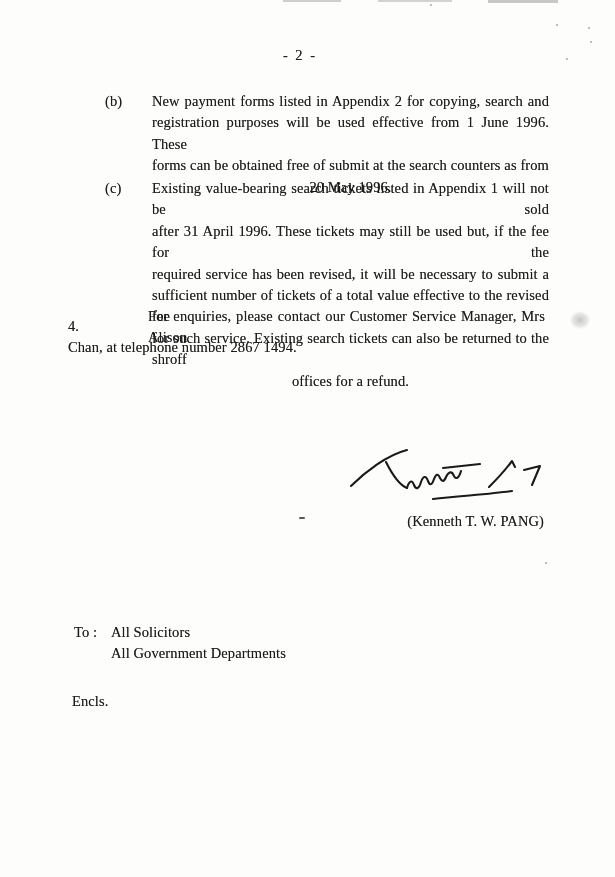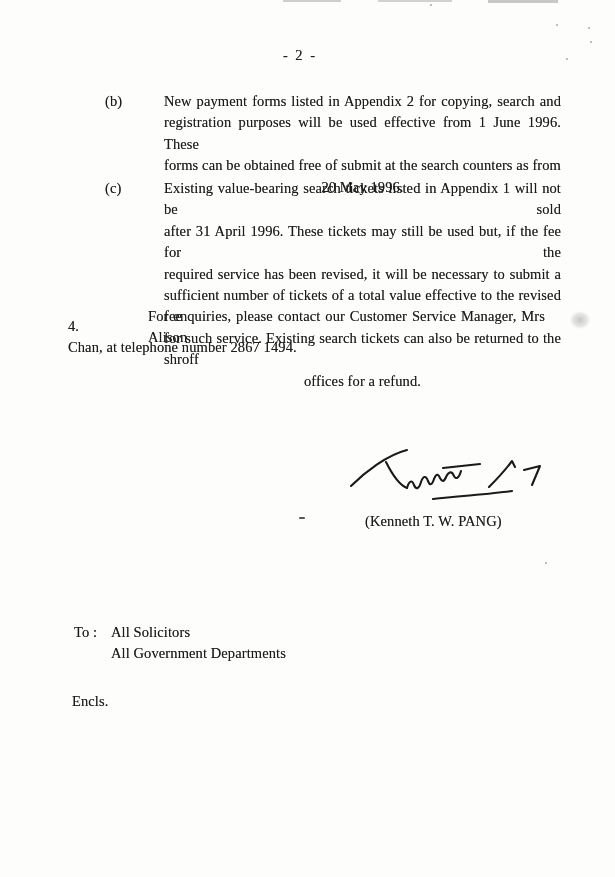--- a/index.html
+++ b/index.html
@@ -17,32 +17,32 @@
     line-height:21.4px;
     letter-spacing:.1px;
     text-shadow:0 0 .4px rgba(20,20,20,.55);
   }
   #page-number{
     left:0;top:45px;width:600px;
     text-align:center;
     letter-spacing:2px;
   }
   .para-label{width:40px;}
-  .para-body{width:397px;left:164px;}
+  .para-body{width:397px;left:152px;}
   .pline{white-space:normal;}
   .just{text-align:justify;text-align-last:justify;}
   .last{text-align:center;}
   #para-b-label,#para-b-body{top:91px;}
   #para-c-label,#para-c-body{top:178px;}
   #para-b-label,#para-c-label{left:105px;}
   #para-4-label{left:68px;top:316px;}
   #para-4-line1{left:148px;top:306px;width:397px;}
   #para-4-line2{left:68px;top:337px;}
   #signature-handwriting{left:343px;top:438px;}
-  #signature-block{left:365px;top:512px;width:200px;text-align:left;line-height:19.5px;}
+  #signature-block{left:344px;top:512px;width:200px;text-align:right;line-height:19.5px;}
   #recipients-label{left:74px;top:622px;}
   #recipient-line-1{left:111px;top:622px;}
   #recipient-line-2{left:111px;top:643px;}
   #enclosure-note{left:72px;top:691px;}
   
   .edge-line{top:0;height:2px;background:#a8a8a8;opacity:.55;}
   #edge-line-1{left:283px;width:58px;}
   #edge-line-2{left:378px;width:74px;opacity:.5;}
   #edge-line-3{left:488px;width:70px;height:3px;opacity:.62;}
   .speckle{width:2px;height:2px;background:#7d7d7d;opacity:.65;border-radius:50%;}

